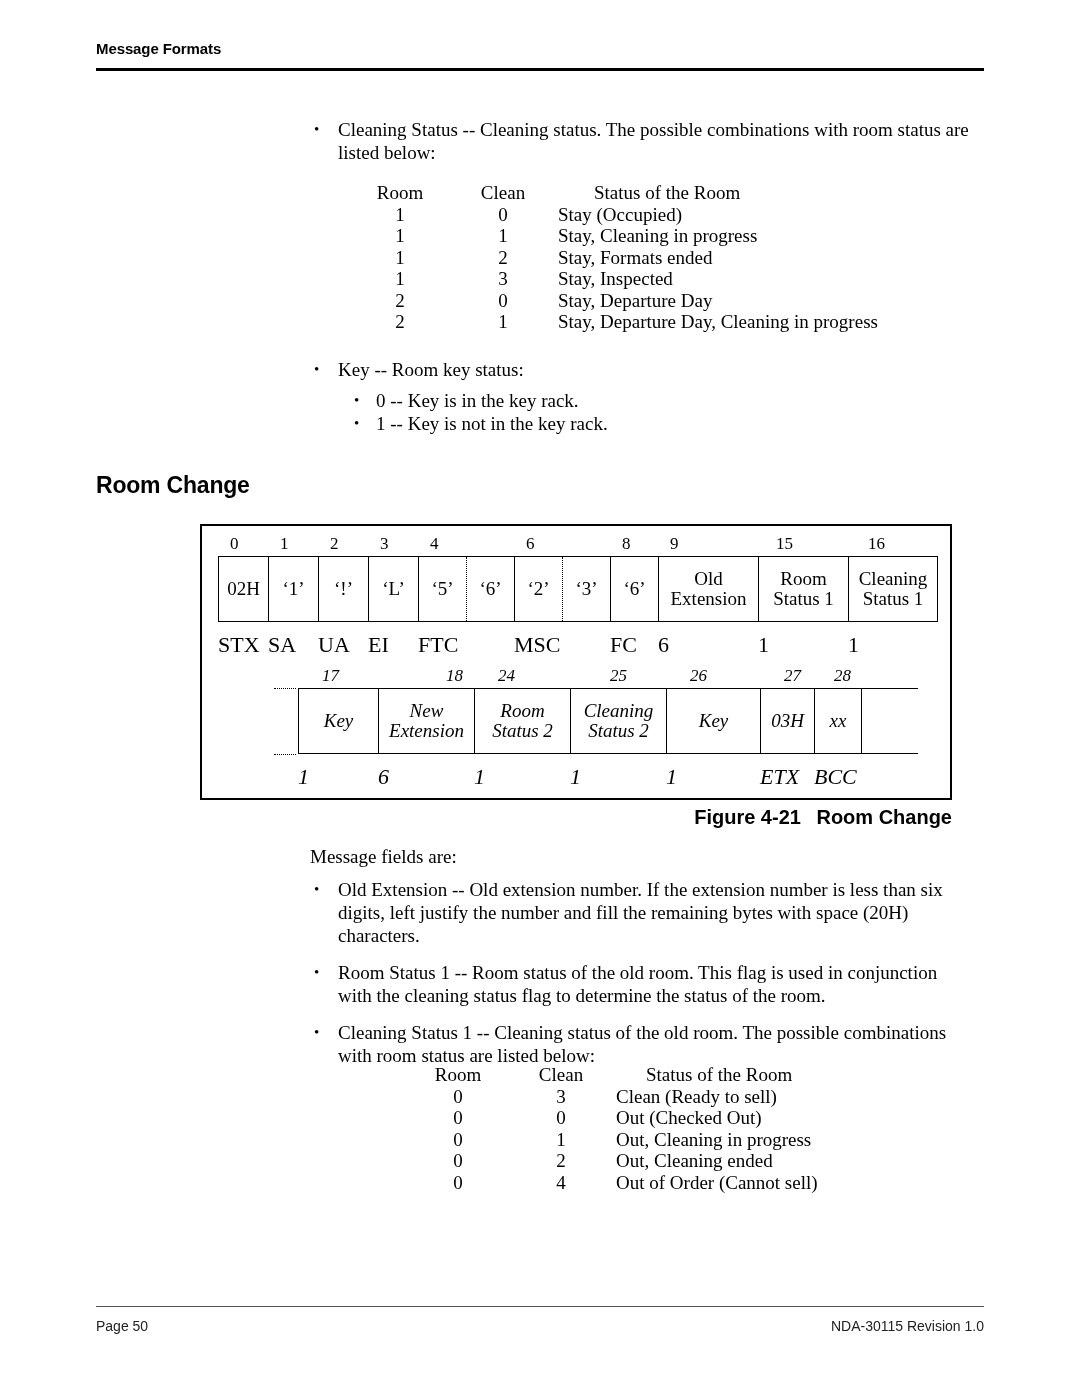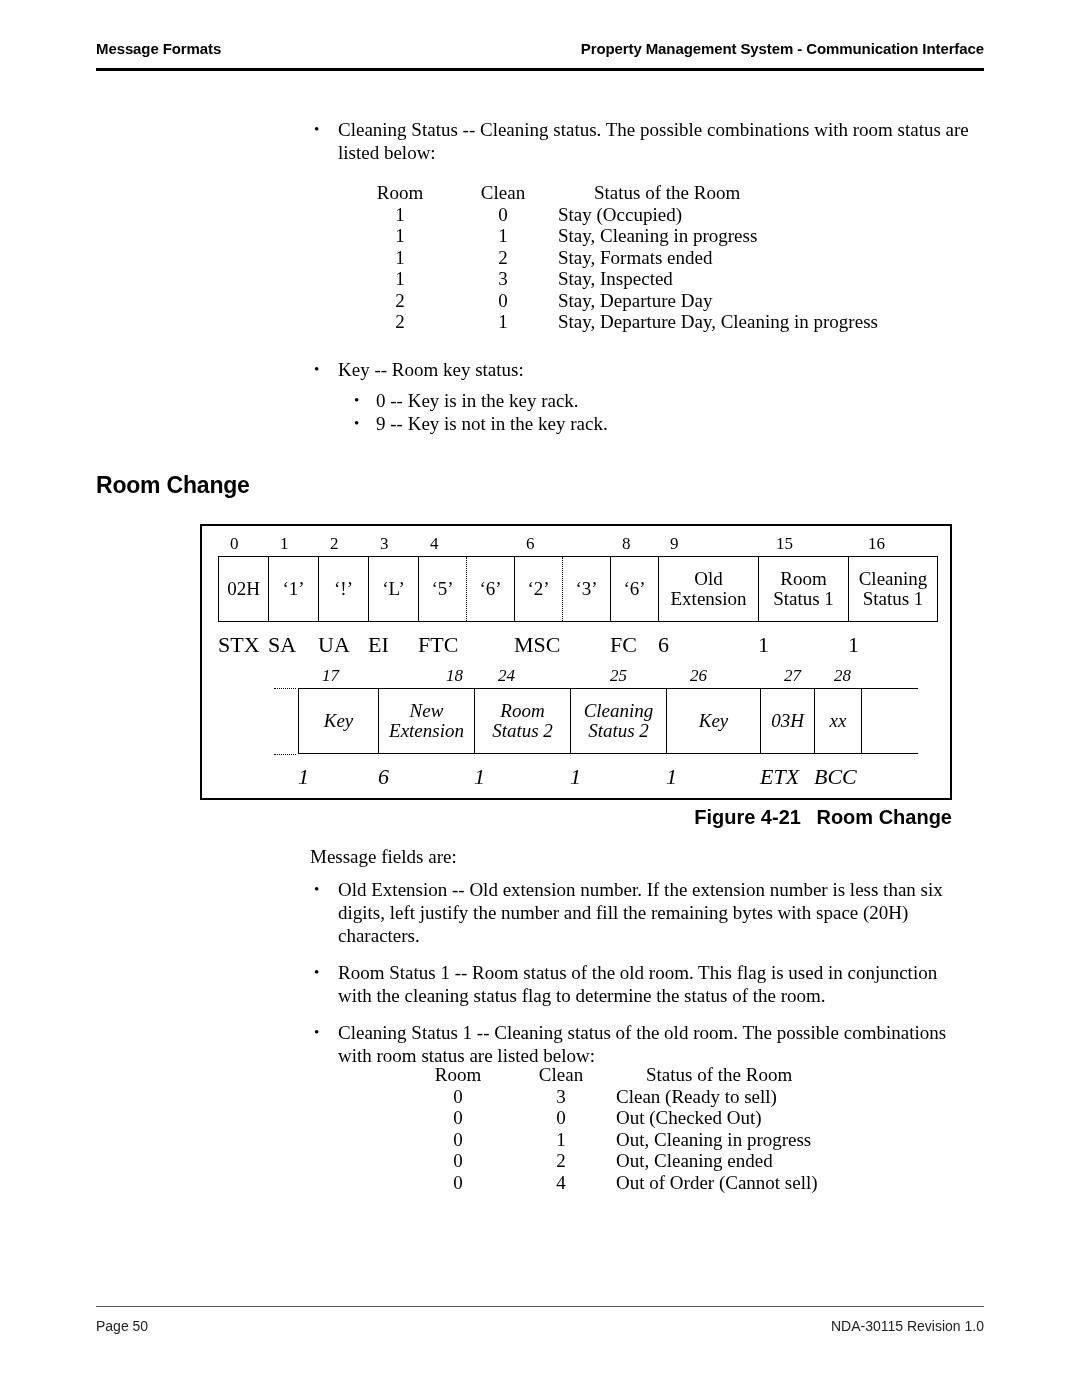--- a/index.html
+++ b/index.html
@@ -233,21 +233,20 @@
     top: 878px;
     width: 662px;
   }
   #fields-bullets .bullet-row { margin-bottom: 14px; }
 </style>
 </head>
 <body>
 
 <div id="page-header">
   <span>Message Formats</span>
-  <span>Property Management System - Communication Interface</span>
 </div>
 <div id="header-rule"></div>
 
 <div id="intro-bullet">
   <div class="bullet-row">
     <span class="bullet-mark">•</span>
     <span class="bullet-text">Cleaning Status -- Cleaning status. The possible combinations with room status are listed below:</span>
   </div>
 </div>
 
@@ -296,21 +295,21 @@
     <span class="bullet-mark">•</span>
     <span class="bullet-text">Key -- Room key status:</span>
   </div>
   <div class="sub">
     <div class="bullet-row">
       <span class="bullet-mark">•</span>
       <span class="bullet-text">0 -- Key is in the key rack.</span>
     </div>
     <div class="bullet-row">
       <span class="bullet-mark">•</span>
-      <span class="bullet-text">9 -- Key is not in the key rack.</span>
+      <span class="bullet-text">1 -- Key is not in the key rack.</span>
     </div>
   </div>
 </div>
 
 <div id="section-heading">Room Change</div>
 
 <div id="figure-box">
 
   <div class="fmt-block" id="fmt-row1">
     <div class="offsets-row">

